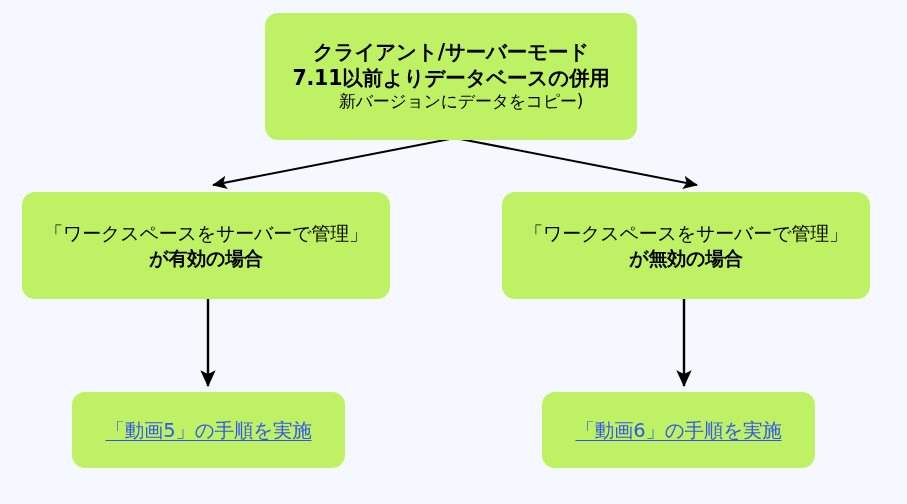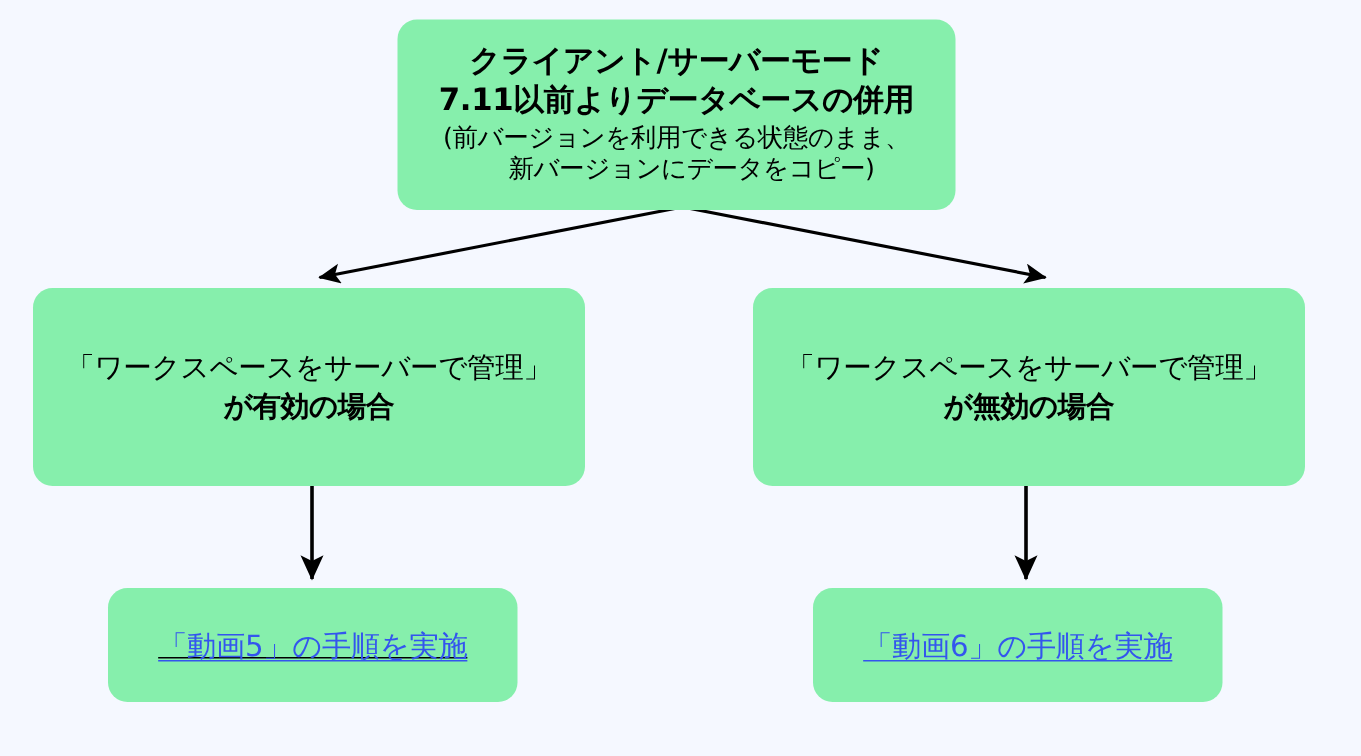--- a/index.html
+++ b/index.html
@@ -21,21 +21,21 @@
   #arrow-layer {
     position: absolute;
     left: 0;
     top: 0;
     width: 907px;
     height: 504px;
     pointer-events: none;
   }
   .node {
     position: absolute;
-    background: #86efac;
+    background: #bef264;
     border-radius: 13px;
     box-sizing: border-box;
     display: flex;
     flex-direction: column;
     align-items: center;
     justify-content: center;
     text-align: center;
     color: #000000;
     line-height: 1.18;
   }
@@ -69,42 +69,42 @@
   }
   #node-root .line-note.n2 {
     margin-top: 1px;
     margin-left: 20px;
   }
 
   
   .node-cond {
     top: 192px;
     width: 368px;
-    height: 132px;
+    height: 107px;
     padding: 4px 20px;
   }
   #node-cond-enabled { left: 22px; }
   #node-cond-disabled { left: 502px; }
   .node-cond .ctext {
     font-size: 19px;
     white-space: nowrap;
     letter-spacing: -0.2px;
   }
   .node-cond .ctext.c2 {
     margin-top: 3px;
     font-weight: bold;
   }
 
   
   .node-action {
     top: 392px;
     width: 273px;
     height: 76px;
   }
-  #node-action-video5 { left: 72px; text-decoration: underline; }
+  #node-action-video5 { left: 72px; }
   #node-action-video6 { left: 542px; }
   .node-action .link {
     font-size: 19.5px;
     color: #3355ee;
     text-decoration: underline;
     text-underline-offset: 3px;
     white-space: nowrap;
     letter-spacing: -0.2px;
     cursor: pointer;
   }
@@ -126,21 +126,20 @@
     <path d="M455,138 L697,185" fill="none" stroke="#000000" stroke-width="2.1" marker-end="url(#arrowhead)"></path>
 
     <path d="M208,299 L208,386" fill="none" stroke="#000000" stroke-width="2.4" marker-end="url(#arrowhead)"></path>
 
     <path d="M684,299 L684,386" fill="none" stroke="#000000" stroke-width="2.4" marker-end="url(#arrowhead)"></path>
   </svg>
 
   <div class="node" id="node-root">
     <div class="line-strong l1">クライアント/サーバーモード</div>
     <div class="line-strong l2">7.11以前よりデータベースの併用</div>
-    <div class="line-note n1">(前バージョンを利用できる状態のまま、</div>
     <div class="line-note n2">新バージョンにデータをコピー)</div>
   </div>
 
   <div class="node node-cond" id="node-cond-enabled">
     <div class="ctext c1">「ワークスペースをサーバーで管理」</div>
     <div class="ctext c2">が有効の場合</div>
   </div>
 
   <div class="node node-cond" id="node-cond-disabled">
     <div class="ctext c1">「ワークスペースをサーバーで管理」</div>

